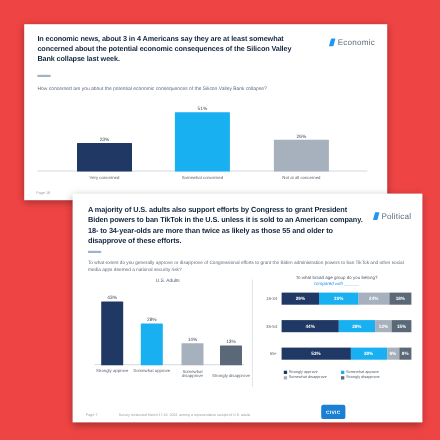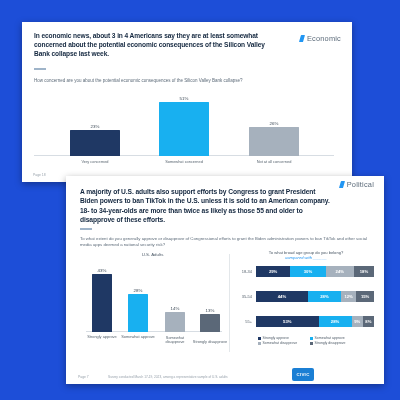--- a/index.html
+++ b/index.html
@@ -8,21 +8,21 @@
     background: #ffffff;
     width: 400px;
     height: 400px;
     overflow: hidden;
     font-family: "Liberation Sans", sans-serif;
   }
   #stage {
     position: relative;
     width: 400px;
     height: 400px;
-    background: #1d4ed8;
+    background: #ef4444;
   }
   
   .slide {
     position: absolute;
     background: #ffffff;
     box-shadow: 0 2px 7px rgba(0,0,0,0.34);
     overflow: hidden;
   }
   #slide-economic {
     left: 22px;
@@ -69,21 +69,21 @@
   .brand {
     position: absolute;
     display: flex;
     align-items: center;
     gap: 3px;
     color: #5c6b7a;
     font-size: 7.4px;
     letter-spacing: 0.2px;
   }
   #slide-economic .brand { right: 11px; top: 12px; }
-  #slide-political .brand { right: 10px; top: 4px; justify-content: center; }
+  #slide-political .brand { right: 10px; top: 16px; justify-content: center; }
   .brand-mark {
     width: 4px;
     height: 7px;
     background: #2196f3;
     transform: skewX(-16deg);
     border-radius: 0.5px;
   }
   .subtitle {
     position: absolute;
     color: #5d6b79;

